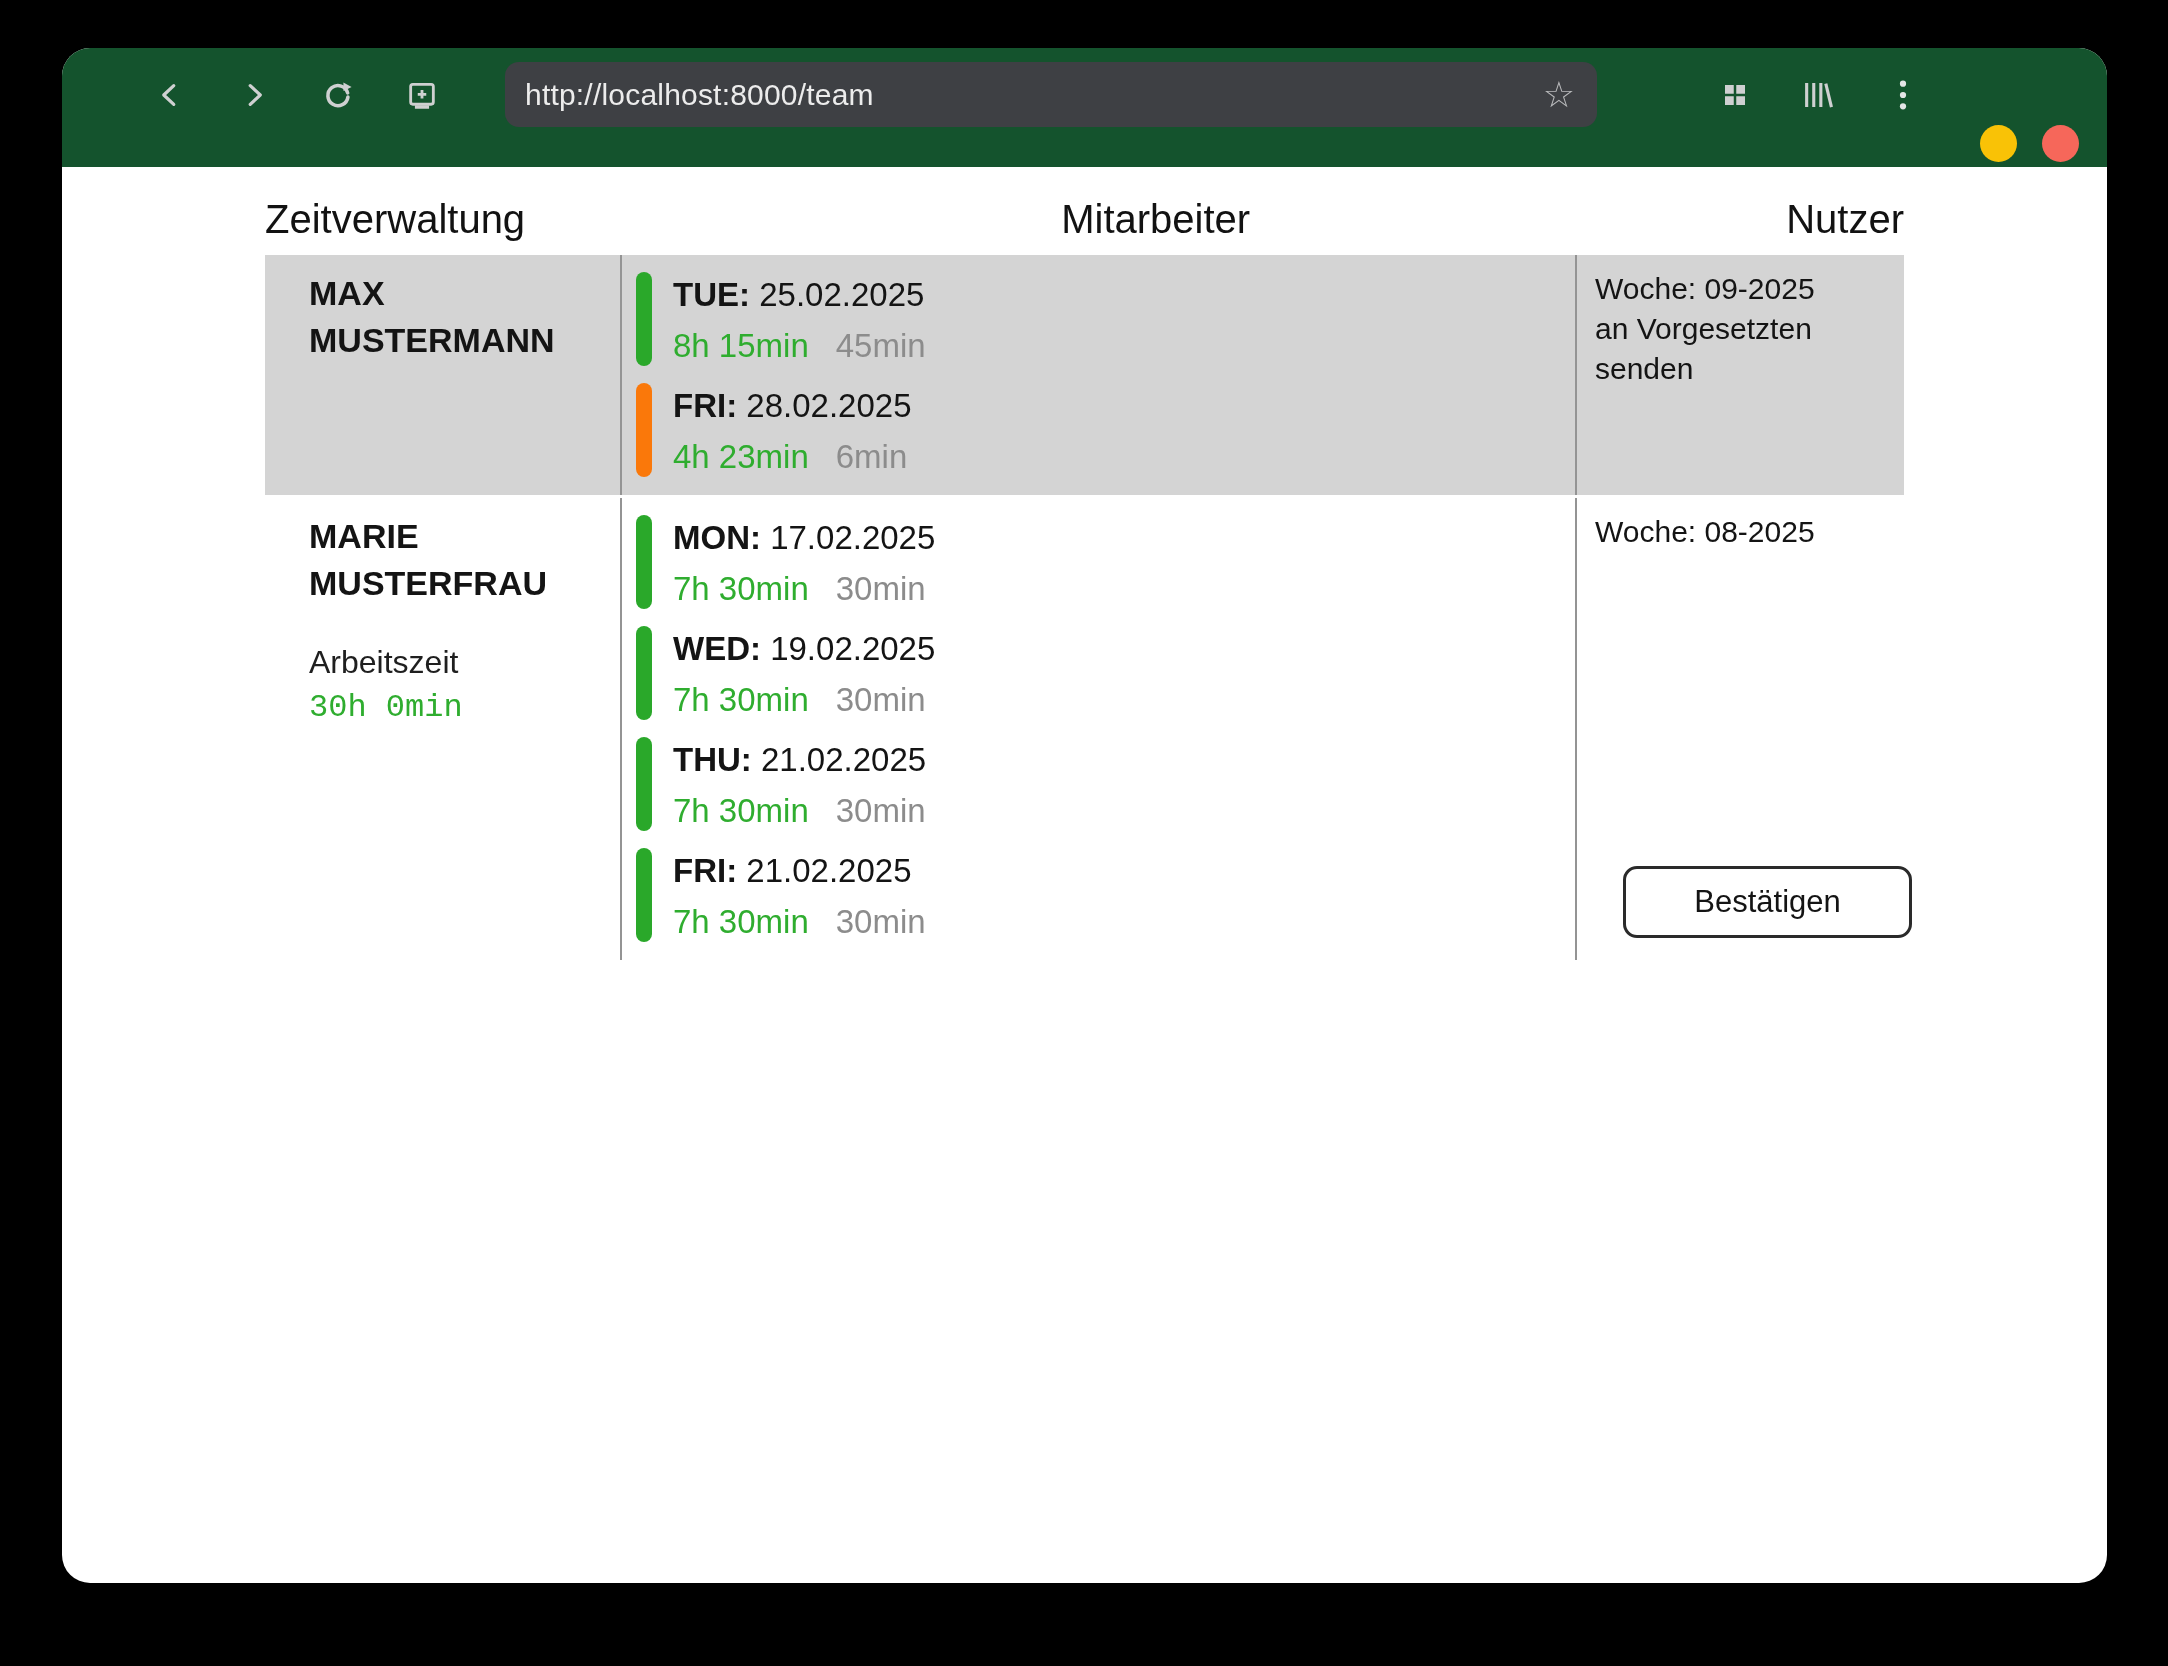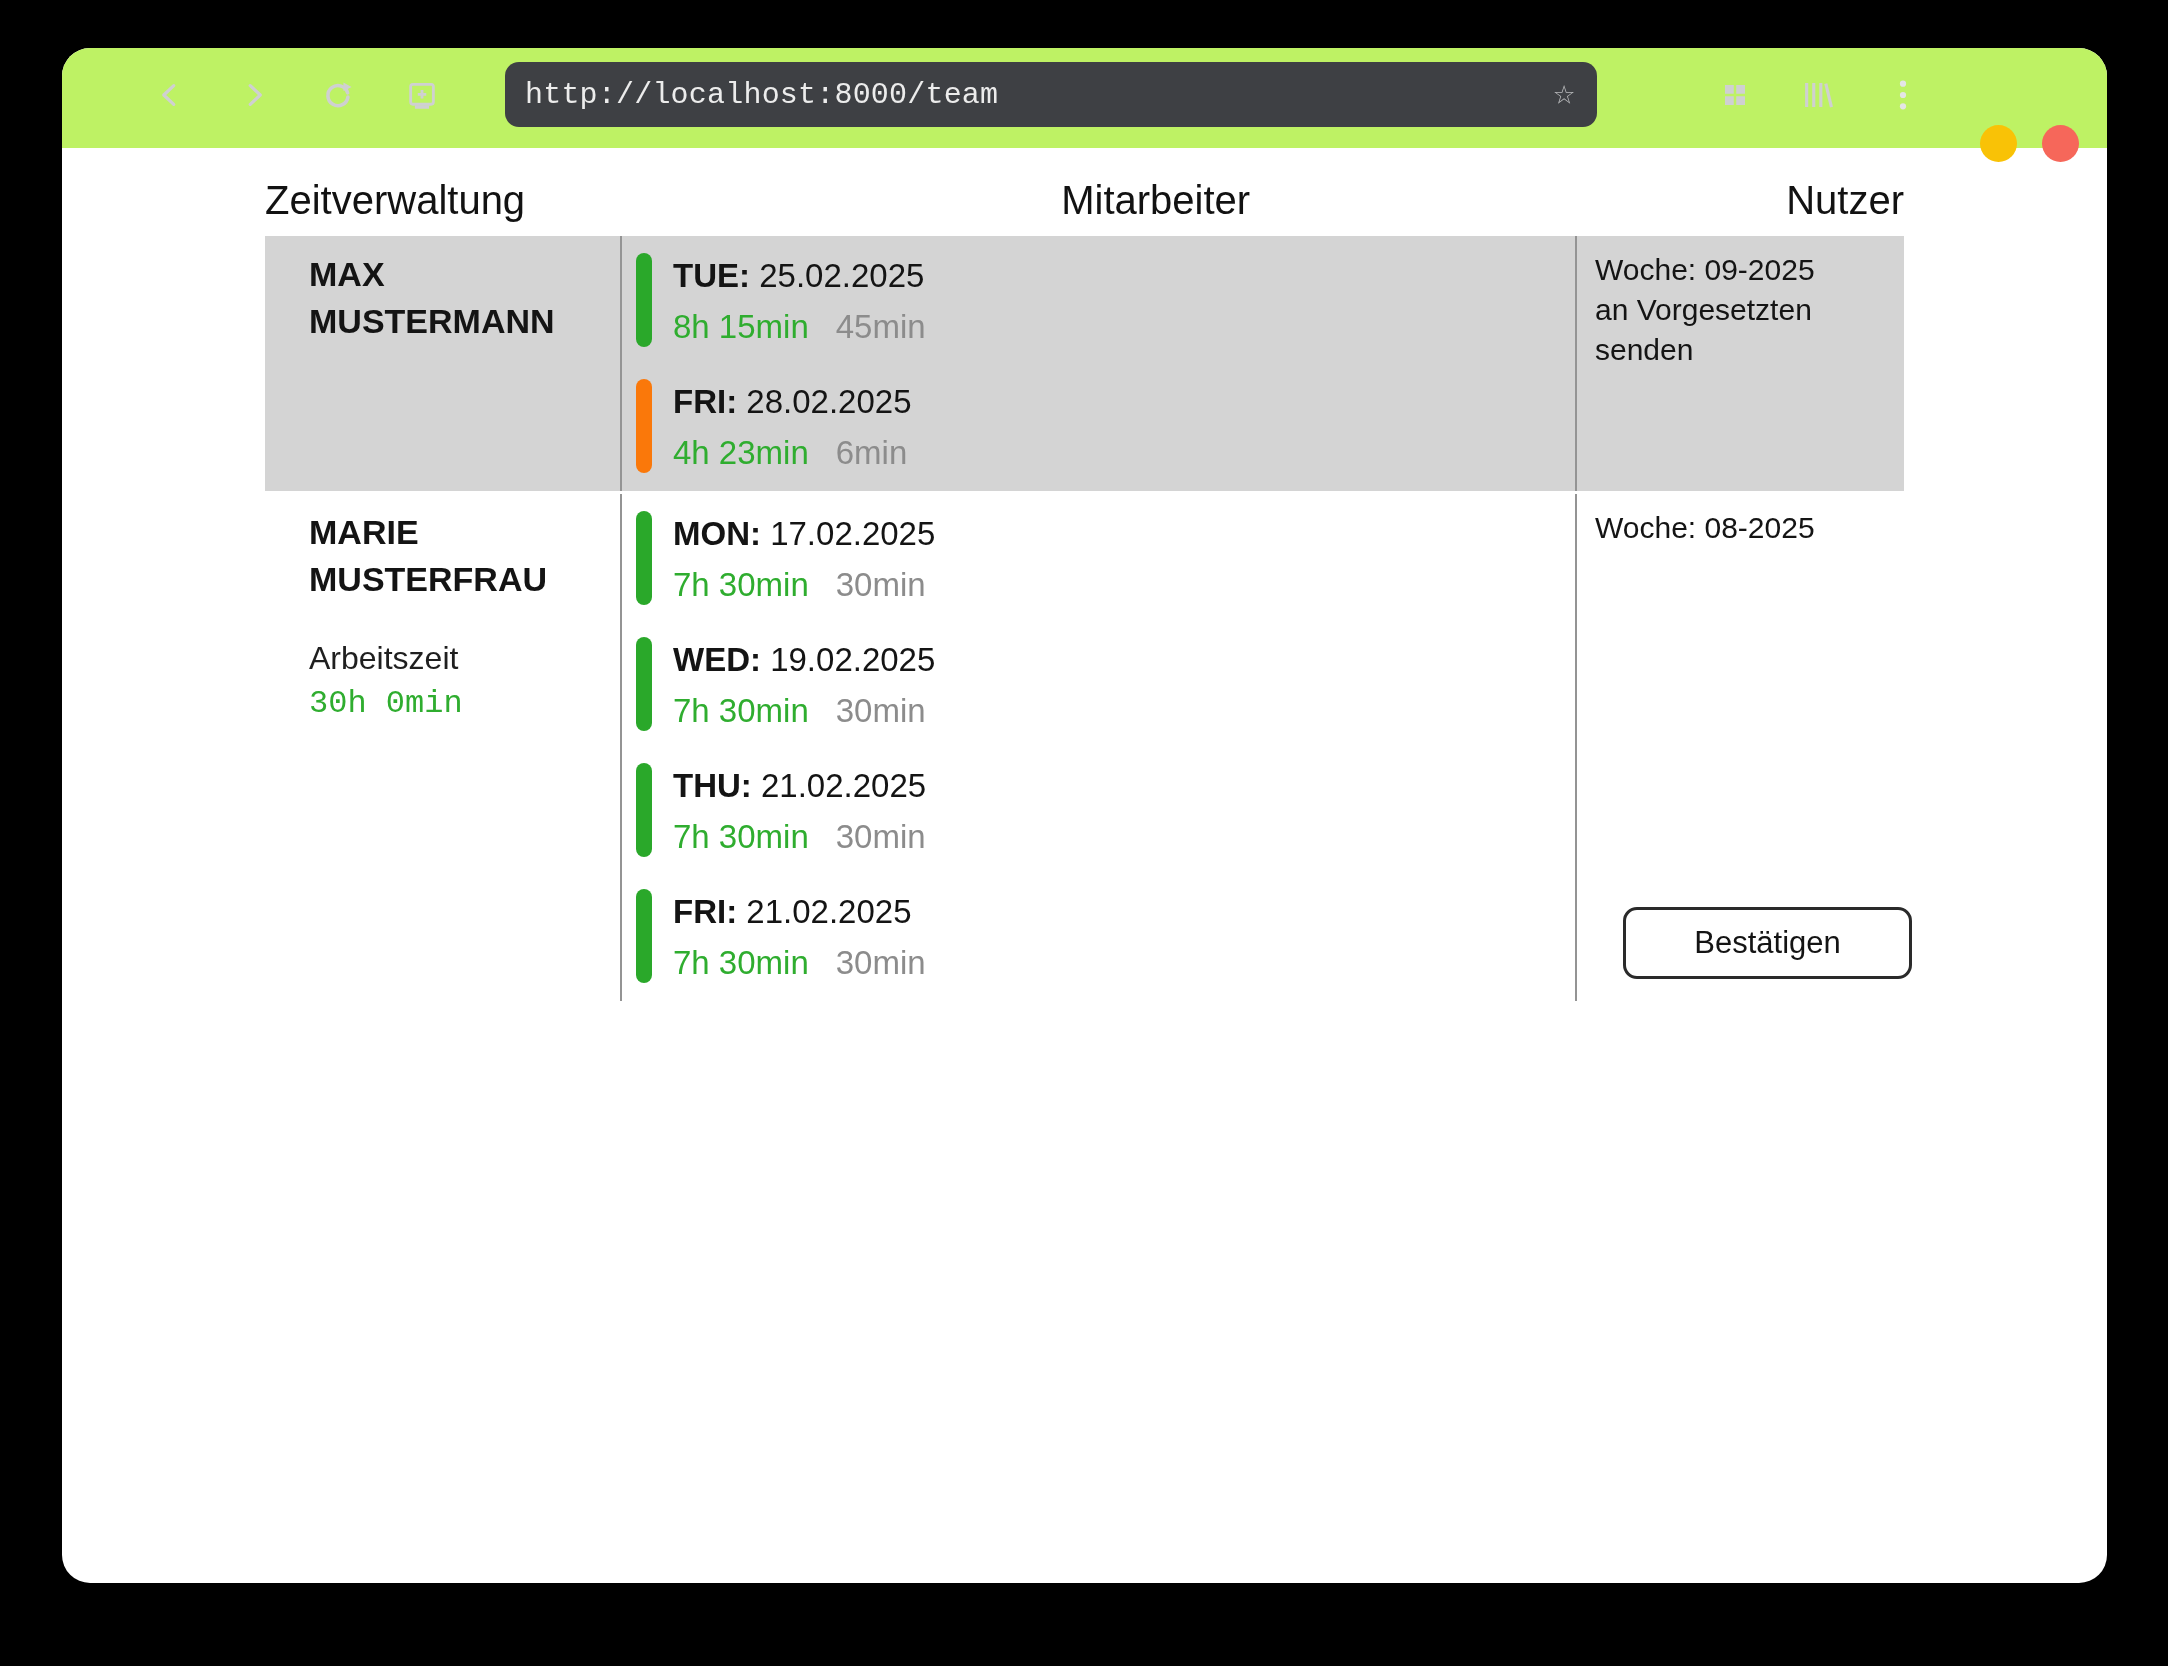--- a/index.html
+++ b/index.html
@@ -7,21 +7,21 @@
   body {
     width:2168px; height:1666px; position:relative; overflow:hidden;
     font-family:"Liberation Sans", sans-serif;
   }
 
   
   .browser-window {
     position:absolute; left:62px; top:48px; width:2045px; height:1535px;
     background:#fff; border-radius:28px; overflow:hidden;
   }
-  .toolbar { position:relative; height:100px; background:#bef264;font-family:Liberation Mono, monospace; }
+  .toolbar { position:relative; height:119px; background:#14532d; }
   .tb-icon { position:absolute; top:0; height:93px; display:flex; align-items:center; justify-content:center; cursor:pointer; }
   .tb-icon svg { display:block; }
   .icon-back    { left:78px;  width:60px; }
   .icon-forward { left:162px; width:60px; }
   .icon-reload  { left:246px; width:60px; }
   .icon-newwin  { left:330px; width:60px; }
   .urlbar {
     position:absolute; left:443px; top:14px; width:1092px; height:65px;
     background:#3e4044; border-radius:14px; display:flex; align-items:center;
     padding:0 22px 0 20px; cursor:text;
@@ -48,21 +48,21 @@
   .emp-row.shaded { background:#d4d4d4; }
   .emp-row + .emp-row { margin-top:3px; }
 
   .col-name { width:327px; flex:0 0 327px; padding:15px 22px 0 16px; }
   .emp-name { font-size:34px; font-weight:bold; line-height:47px; color:#141414; }
   .work-label { margin-top:37px; font-size:32px; color:#1f1f1f; }
   .work-value { margin-top:8px; font-size:32px; font-weight:500;font-family:Liberation Mono, monospace; }
 
   .col-entries {
     flex:1; border-left:2px solid #949494;
-    padding:17px 0 18px 14px; display:flex; flex-direction:column; gap:32px;
+    padding:17px 0 18px 14px; display:flex; flex-direction:column; gap:17px;
   }
   .entry { display:flex; }
   .entry-bar { flex:0 0 16px; width:16px; height:94px; border-radius:9px; margin-right:21px; }
   .entry-lines { padding-top:4px; font-size:33px; }
   .entry-line1 { color:#141414; }
   .entry-day { font-weight:bold; }
   .entry-line2 { margin-top:13px; }
   .entry-break { color:#8c8c8c; margin-left:27px; }
 
   .col-week {

